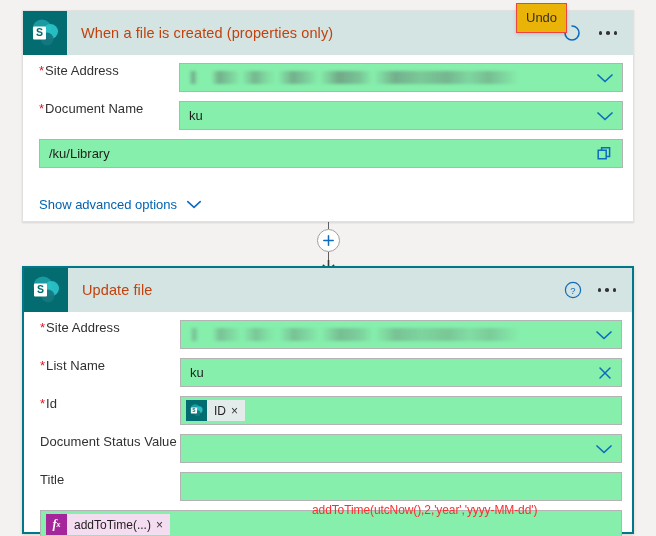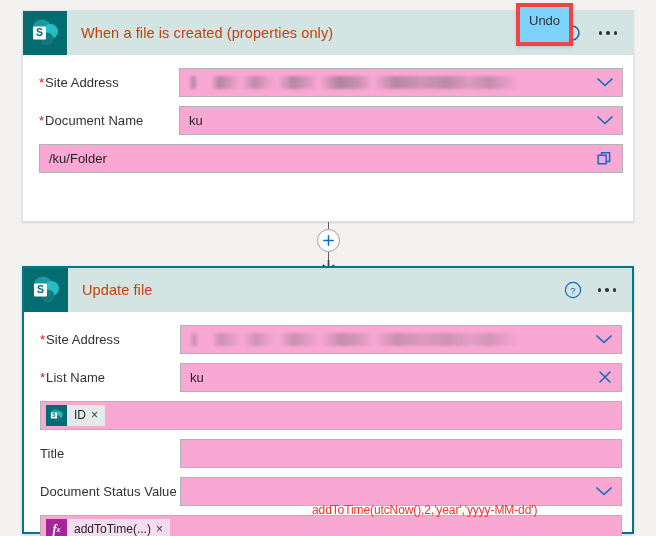--- a/index.html
+++ b/index.html
@@ -70,53 +70,53 @@
     padding: 6px 2px;
   }
   .ellipsis i {
     width: 3.5px; height: 3.5px; border-radius: 50%;
     background: #333333; display: block;
   }
 
   
   .tooltip {
     position: absolute;
-    background: #7dd3fc;
-    border: 4px solid #ef4444;
+    background: #eab308;
+    border: 1px solid #ef4444;
     box-shadow: 0 1.6px 3.6px rgba(0,0,0,.13), 0 .3px .9px rgba(0,0,0,.1);
     font-size: 13px;
     color: #323130;
-    padding: 6px 9px 14px 9px;
+    padding: 6px 9px 7px 9px;
     white-space: nowrap;
     z-index: 40;
   }
 
   
   .fields { padding: 0; }
   .field-row {
     display: flex;
-    align-items: center;
+    align-items: flex-start;
     height: 38px;
     padding: 0 10px 0 16px;
   }
   .field-label {
     width: 140px;
     flex: 0 0 140px;
     font-size: 13px;
     color: #323130;
     white-space: nowrap;
     letter-spacing: .05px;
   }
   .req { color: #e81123; margin-right: 1px; font-size: 13px; }
 
   .field-control {
     flex: 1;
     height: 29px;
     border: 1px solid #b3b3b3;
-    background: #f9a8d4;
+    background: #86efac;
     display: flex;
     align-items: center;
     padding: 0 8px 0 9px;
     box-sizing: border-box;
     position: relative;
     overflow: visible;
   }
   .field-value {
     font-size: 13px;
     color: #201f1e;
@@ -294,30 +294,38 @@
         <span class="ctrl-right">
           <svg class="chev" width="18" height="12" viewBox="0 0 18 12">
             <path d="M2 3 L9 9.5 L16 3" stroke="#0f6cbd" stroke-width="1.7" fill="none" stroke-linecap="round" stroke-linejoin="round"></path>
           </svg>
         </span>
       </div>
     </div>
 
     <div class="field-row">
       <div class="field-control">
-        <span class="field-value">/ku/Folder</span>
+        <span class="field-value">/ku/Library</span>
         <span class="ctrl-right">
           <svg width="17" height="15" viewBox="0 0 17 15">
             <path d="M1.2 4.2 h8 v8.6 h-8 z" stroke="#0f6cbd" stroke-width="1.5" fill="none"></path>
             <path d="M4.6 4.2 V1.8 h8 v8.6 h-3.4" stroke="#0f6cbd" stroke-width="1.5" fill="none"></path>
           </svg>
         </span>
       </div>
     </div>
 
+    <div class="adv-link" style="margin-top:10px;">
+      <span>Show advanced options</span>
+      <span>
+        <svg class="chev" width="16" height="11" viewBox="0 0 16 11">
+          <path d="M1.8 2.6 L8 8.4 L14.2 2.6" stroke="#0f6cbd" stroke-width="1.6" fill="none" stroke-linecap="round" stroke-linejoin="round"></path>
+        </svg>
+      </span>
+    </div>
 
   </div>
 </div>
 
 <div class="tooltip" style="left:516px; top:3px;">
   <span>Undo</span>
 </div>
 
 <div class="connector" style="top:222px;">
   <div class="conn-line" style="height:7px;"></div>
@@ -386,53 +394,56 @@
         <span class="field-value">ku</span>
         <span class="ctrl-right">
           <svg width="16" height="16" viewBox="0 0 16 16">
             <path d="M3 3 L13 13 M13 3 L3 13" stroke="#0f6cbd" stroke-width="1.5" stroke-linecap="round"></path>
           </svg>
         </span>
       </div>
     </div>
 
     <div class="field-row">
+      <div class="field-label">
+        <span class="req">*</span><span>Id</span>
+      </div>
       <div class="field-control" style="padding-left:4px;">
         <span class="token">
           <span class="token-icon">
             <svg width="15" height="15" viewBox="0 0 32 32">
               <circle cx="13" cy="12" r="9.5" fill="#1a9ba1"></circle>
               <circle cx="21.5" cy="14.5" r="7.5" fill="#29c3c8" opacity=".92"></circle>
               <circle cx="18" cy="22" r="6.5" fill="#15787f" opacity=".95"></circle>
               <rect x="4" y="9.5" width="13" height="13" rx="1" fill="#ffffff"></rect>
               <text x="10.5" y="19.2" font-family="Liberation Sans, sans-serif" font-size="10.5" font-weight="bold" fill="#036c70" text-anchor="middle">S</text>
             </svg>
           </span>
           <span class="token-label">ID</span>
           <span class="token-x">×</span>
         </span>
       </div>
     </div>
 
     <div class="field-row">
-      <div class="field-label">Title</div>
-      <div class="field-control">
-        <span class="field-value"></span>
-      </div>
-    </div>
-
-    <div class="field-row">
       <div class="field-label">Document Status Value</div>
       <div class="field-control">
         <span class="field-value"></span>
         <span class="ctrl-right">
           <svg class="chev" width="18" height="12" viewBox="0 0 18 12">
             <path d="M2 3 L9 9.5 L16 3" stroke="#0f6cbd" stroke-width="1.7" fill="none" stroke-linecap="round" stroke-linejoin="round"></path>
           </svg>
         </span>
+      </div>
+    </div>
+
+    <div class="field-row">
+      <div class="field-label">Title</div>
+      <div class="field-control">
+        <span class="field-value"></span>
       </div>
     </div>
 
     <div class="field-row">
       <div class="field-control" style="padding-left:4px;">
         <span class="token fx-token">
           <span class="fx-icon">f<sub>x</sub></span>
           <span class="token-label">addToTime(...)</span>
           <span class="token-x">×</span>
         </span>

